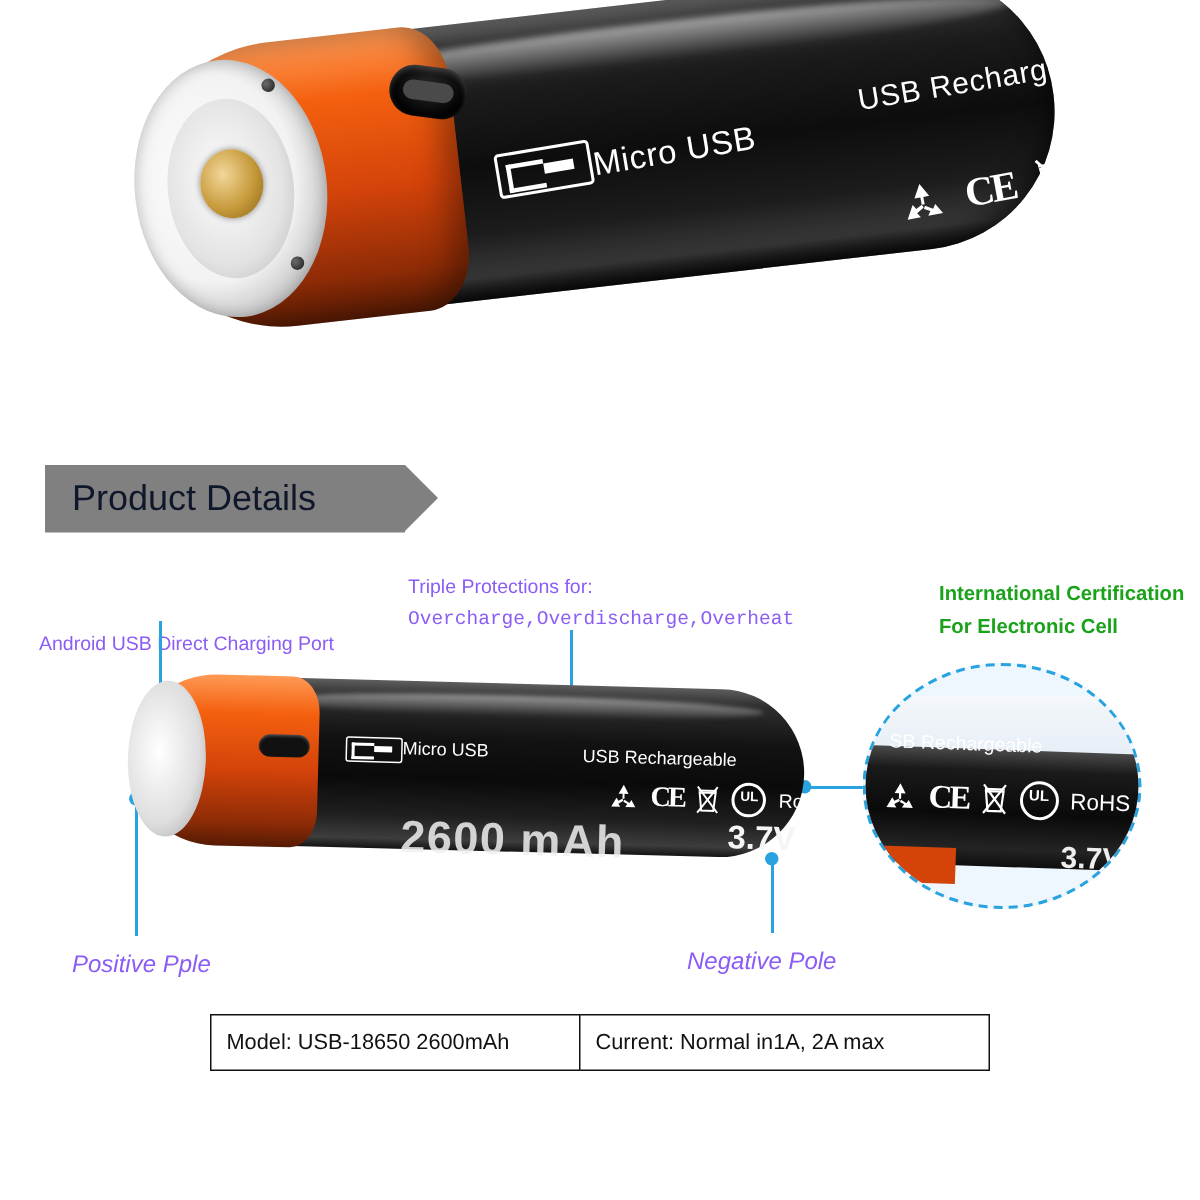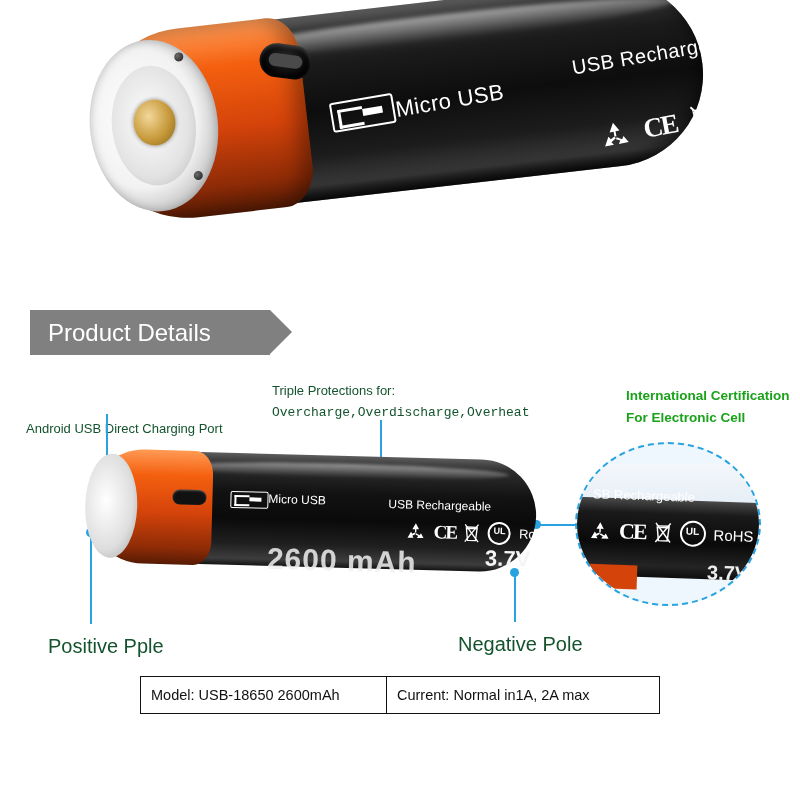--- a/index.html
+++ b/index.html
@@ -102,30 +102,30 @@
   .ic-ul{width:28px;height:28px;border:2px solid #fff;border-radius:50%;
     font-size:13px;line-height:24px;text-align:center;font-weight:bold;}
   .ic-rohs{font-size:20px;}
 
   
   .banner{
     position:absolute;left:30px;top:310px;width:240px;height:45px;
     background:#808080;display:flex;align-items:center;padding-left:18px;
     box-sizing:border-box;
   }
-  .banner span{color:#ffffff;font-size:24px;}
+  .banner span{color:#0f172a;font-size:24px;}
   .banner:after{
     content:"";position:absolute;right:-22px;top:0;border-top:22.5px solid transparent;
     border-bottom:22.5px solid transparent;border-left:22px solid #808080;
   }
 
   
-  .anno{position:absolute;font-size:13px;color:#14532d;line-height:1.45;white-space:nowrap;}
+  .anno{position:absolute;font-size:13px;color:#8b5cf6;line-height:1.45;white-space:nowrap;}
   .anno.green{color:#1aa21a;font-weight:bold;font-size:13.5px;margin-left:28px;}
-  .anno.big{font-size:20px;}
+  .anno.big{font-size:16px;font-style:italic;}
 
   
   .line{position:absolute;background:#29a3e0;}
   .dot{position:absolute;width:9px;height:9px;border-radius:50%;background:#29a3e0;}
 
   
   .mini{
     position:absolute;left:88px;top:455px;width:448px;height:125px;
     transform:rotate(1.5deg);
   }

